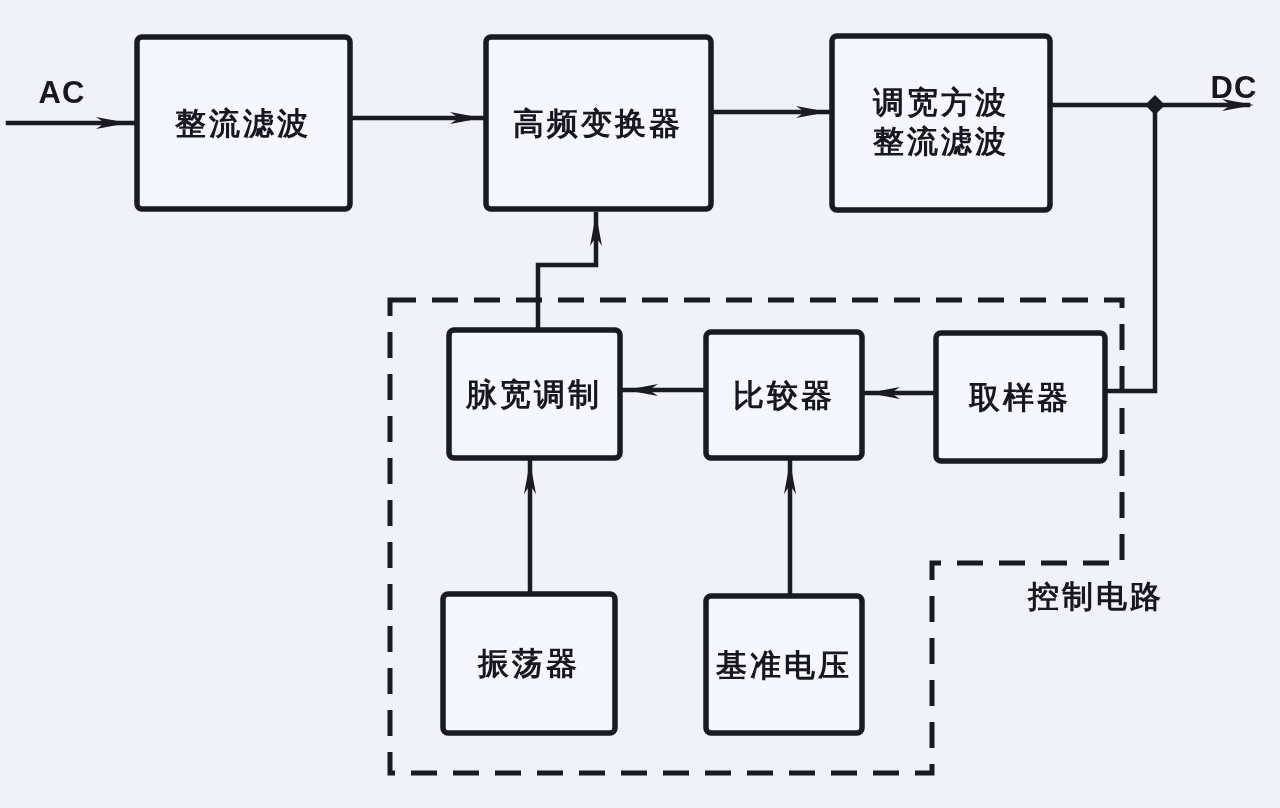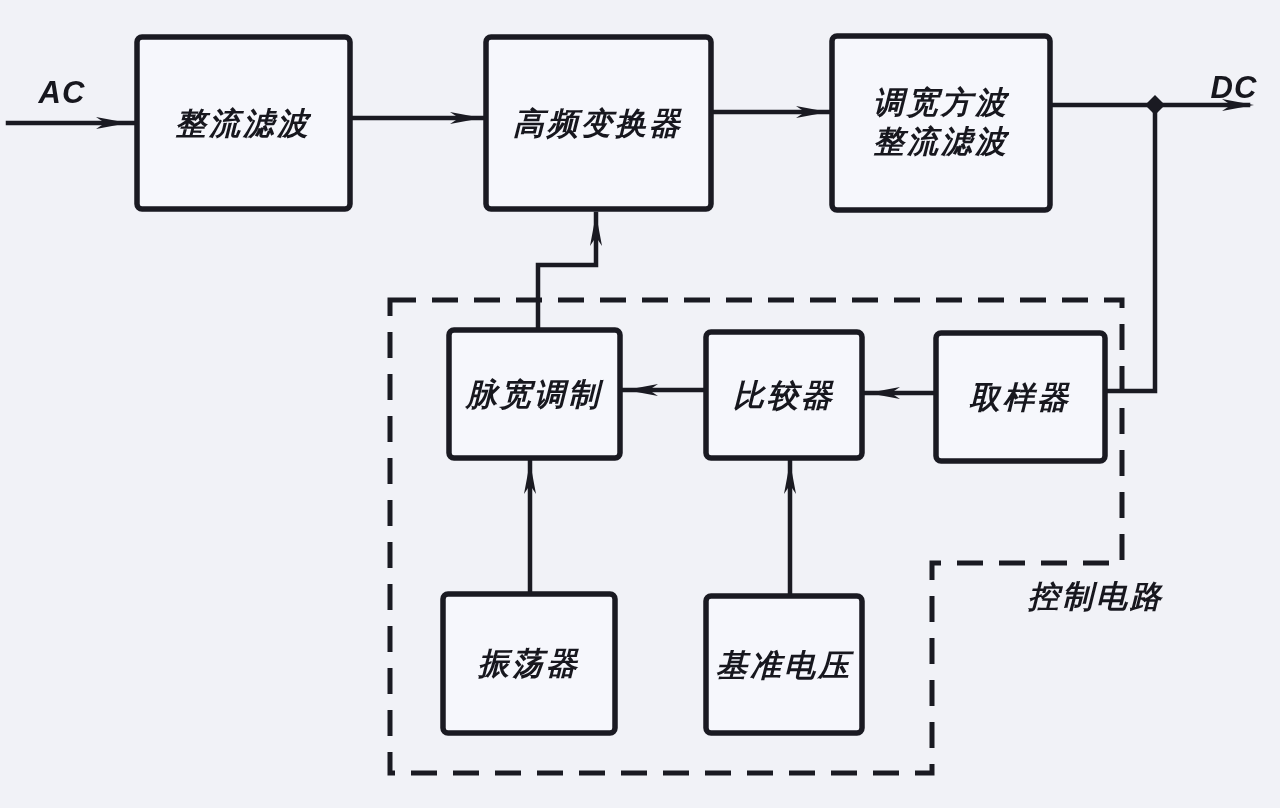--- a/index.html
+++ b/index.html
@@ -7,21 +7,20 @@
     padding: 0;
     background: #e9eaf0;
   }
   .canvas {
     position: relative;
     width: 1280px;
     height: 808px;
     background: #f1f2f7;
     overflow: hidden;
     font-family: "Liberation Sans", sans-serif;
-    font-style: italic;
   }
   svg { display: block; }
   .box {
     fill: #f6f7fc;
     stroke: #1a1a22;
     stroke-width: 5.5;
   }
   .wire {
     stroke: #1a1a22;
     stroke-width: 4.5;

